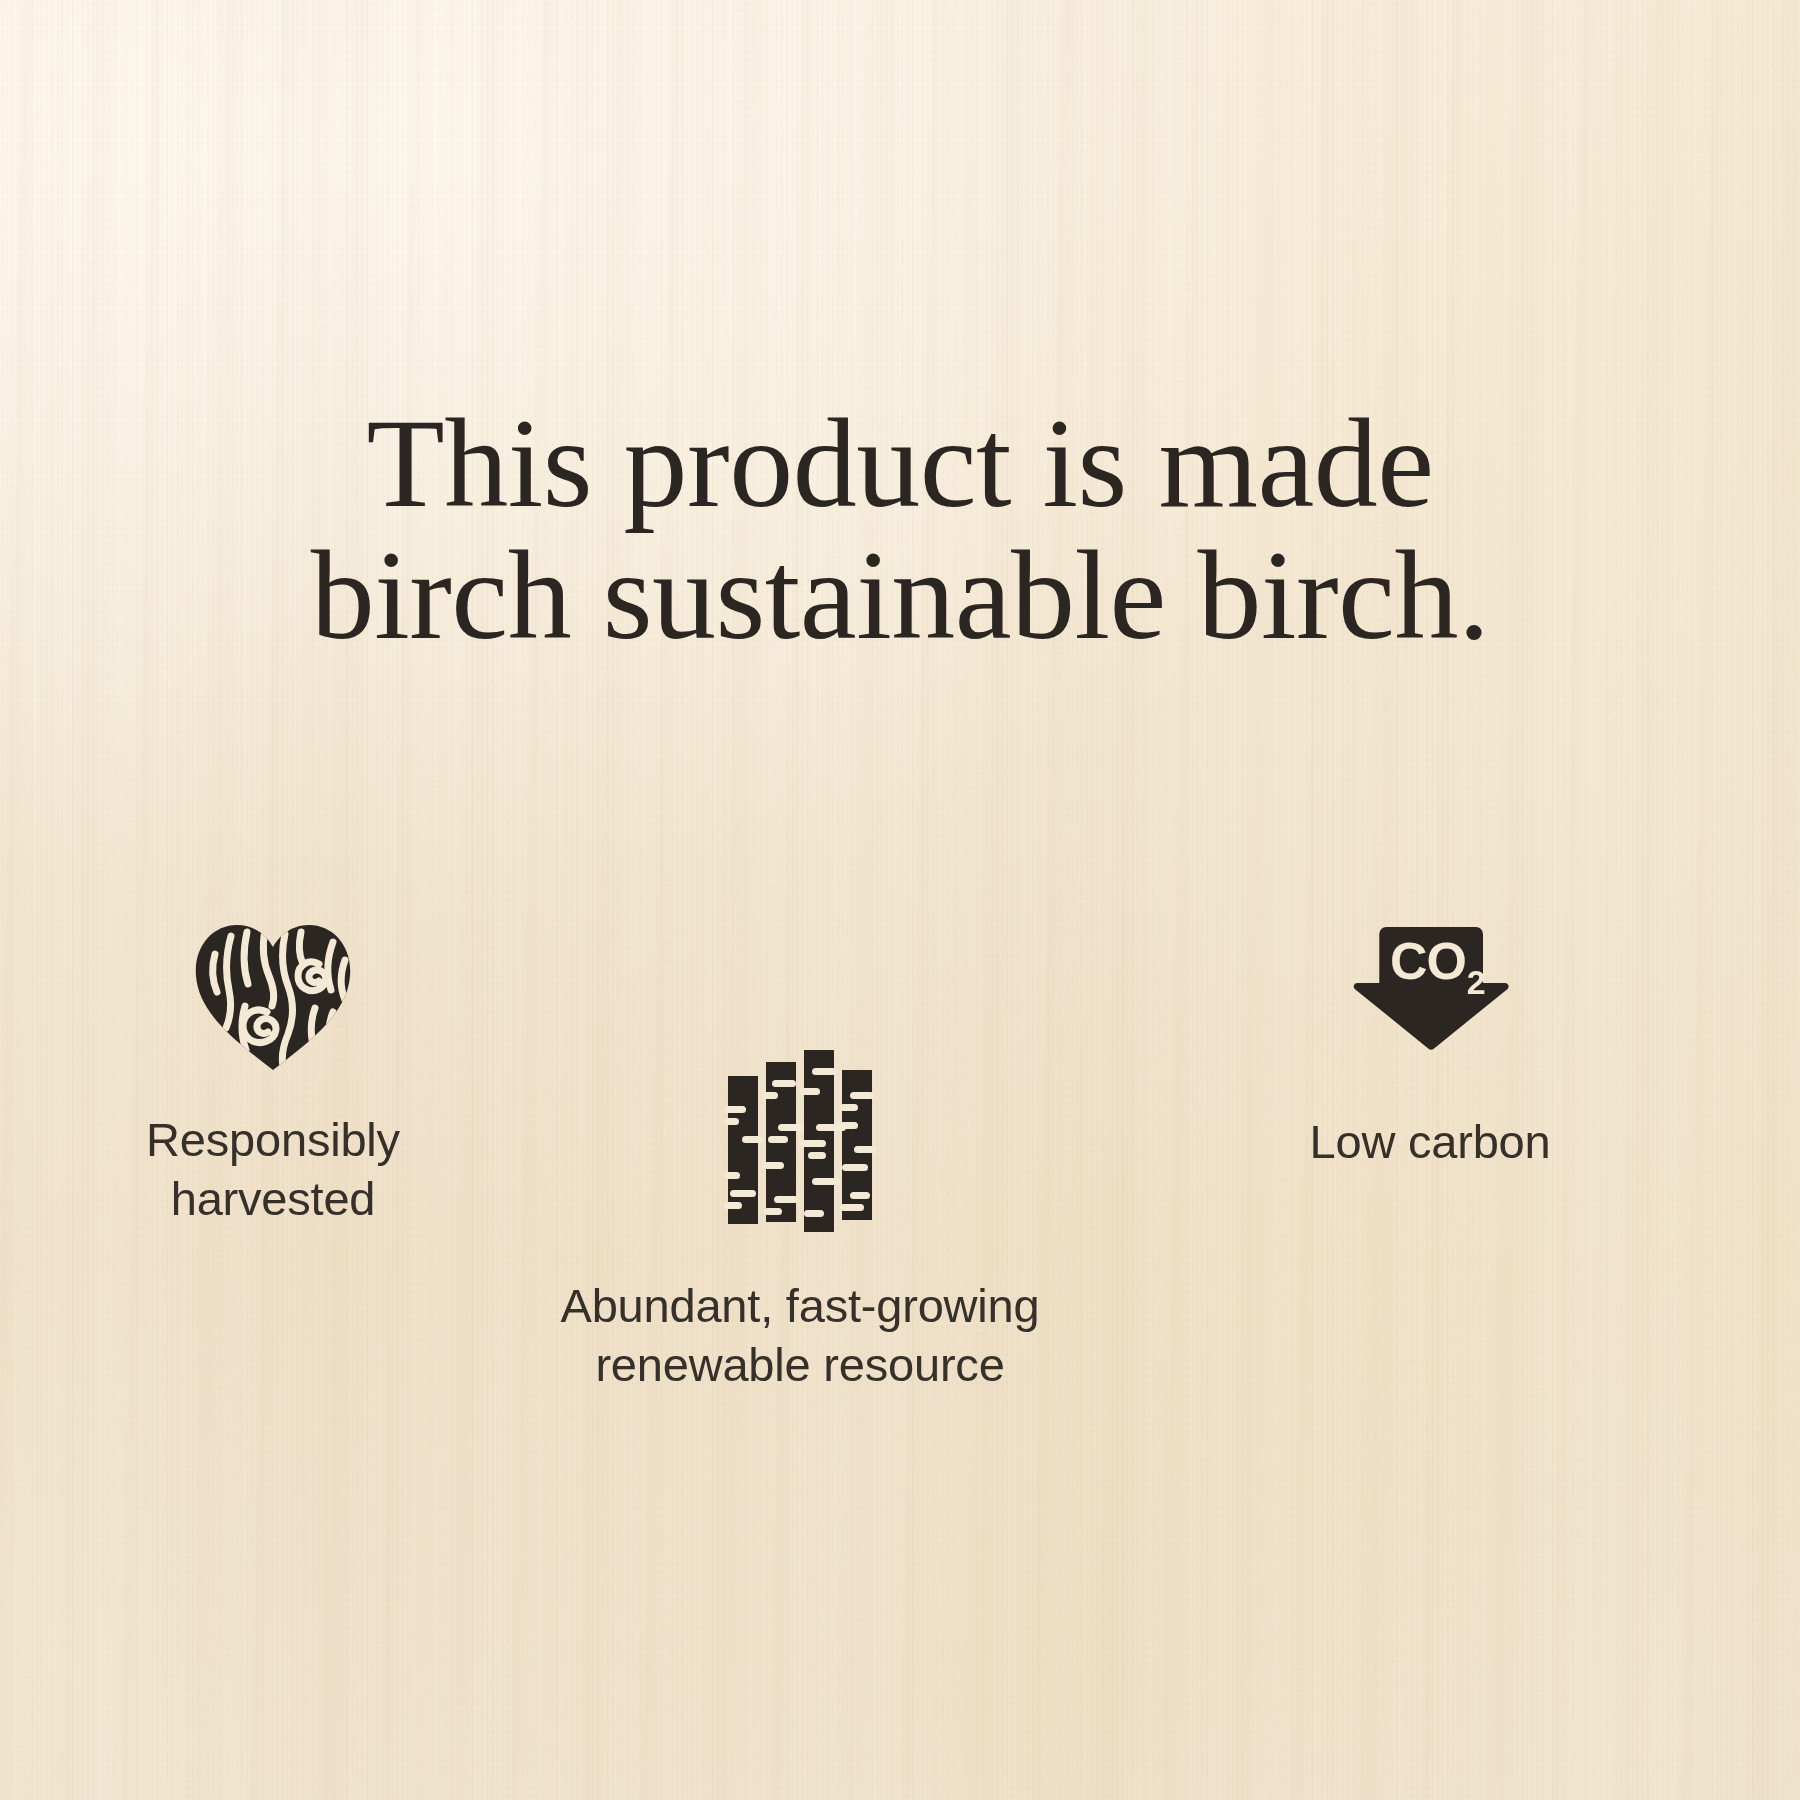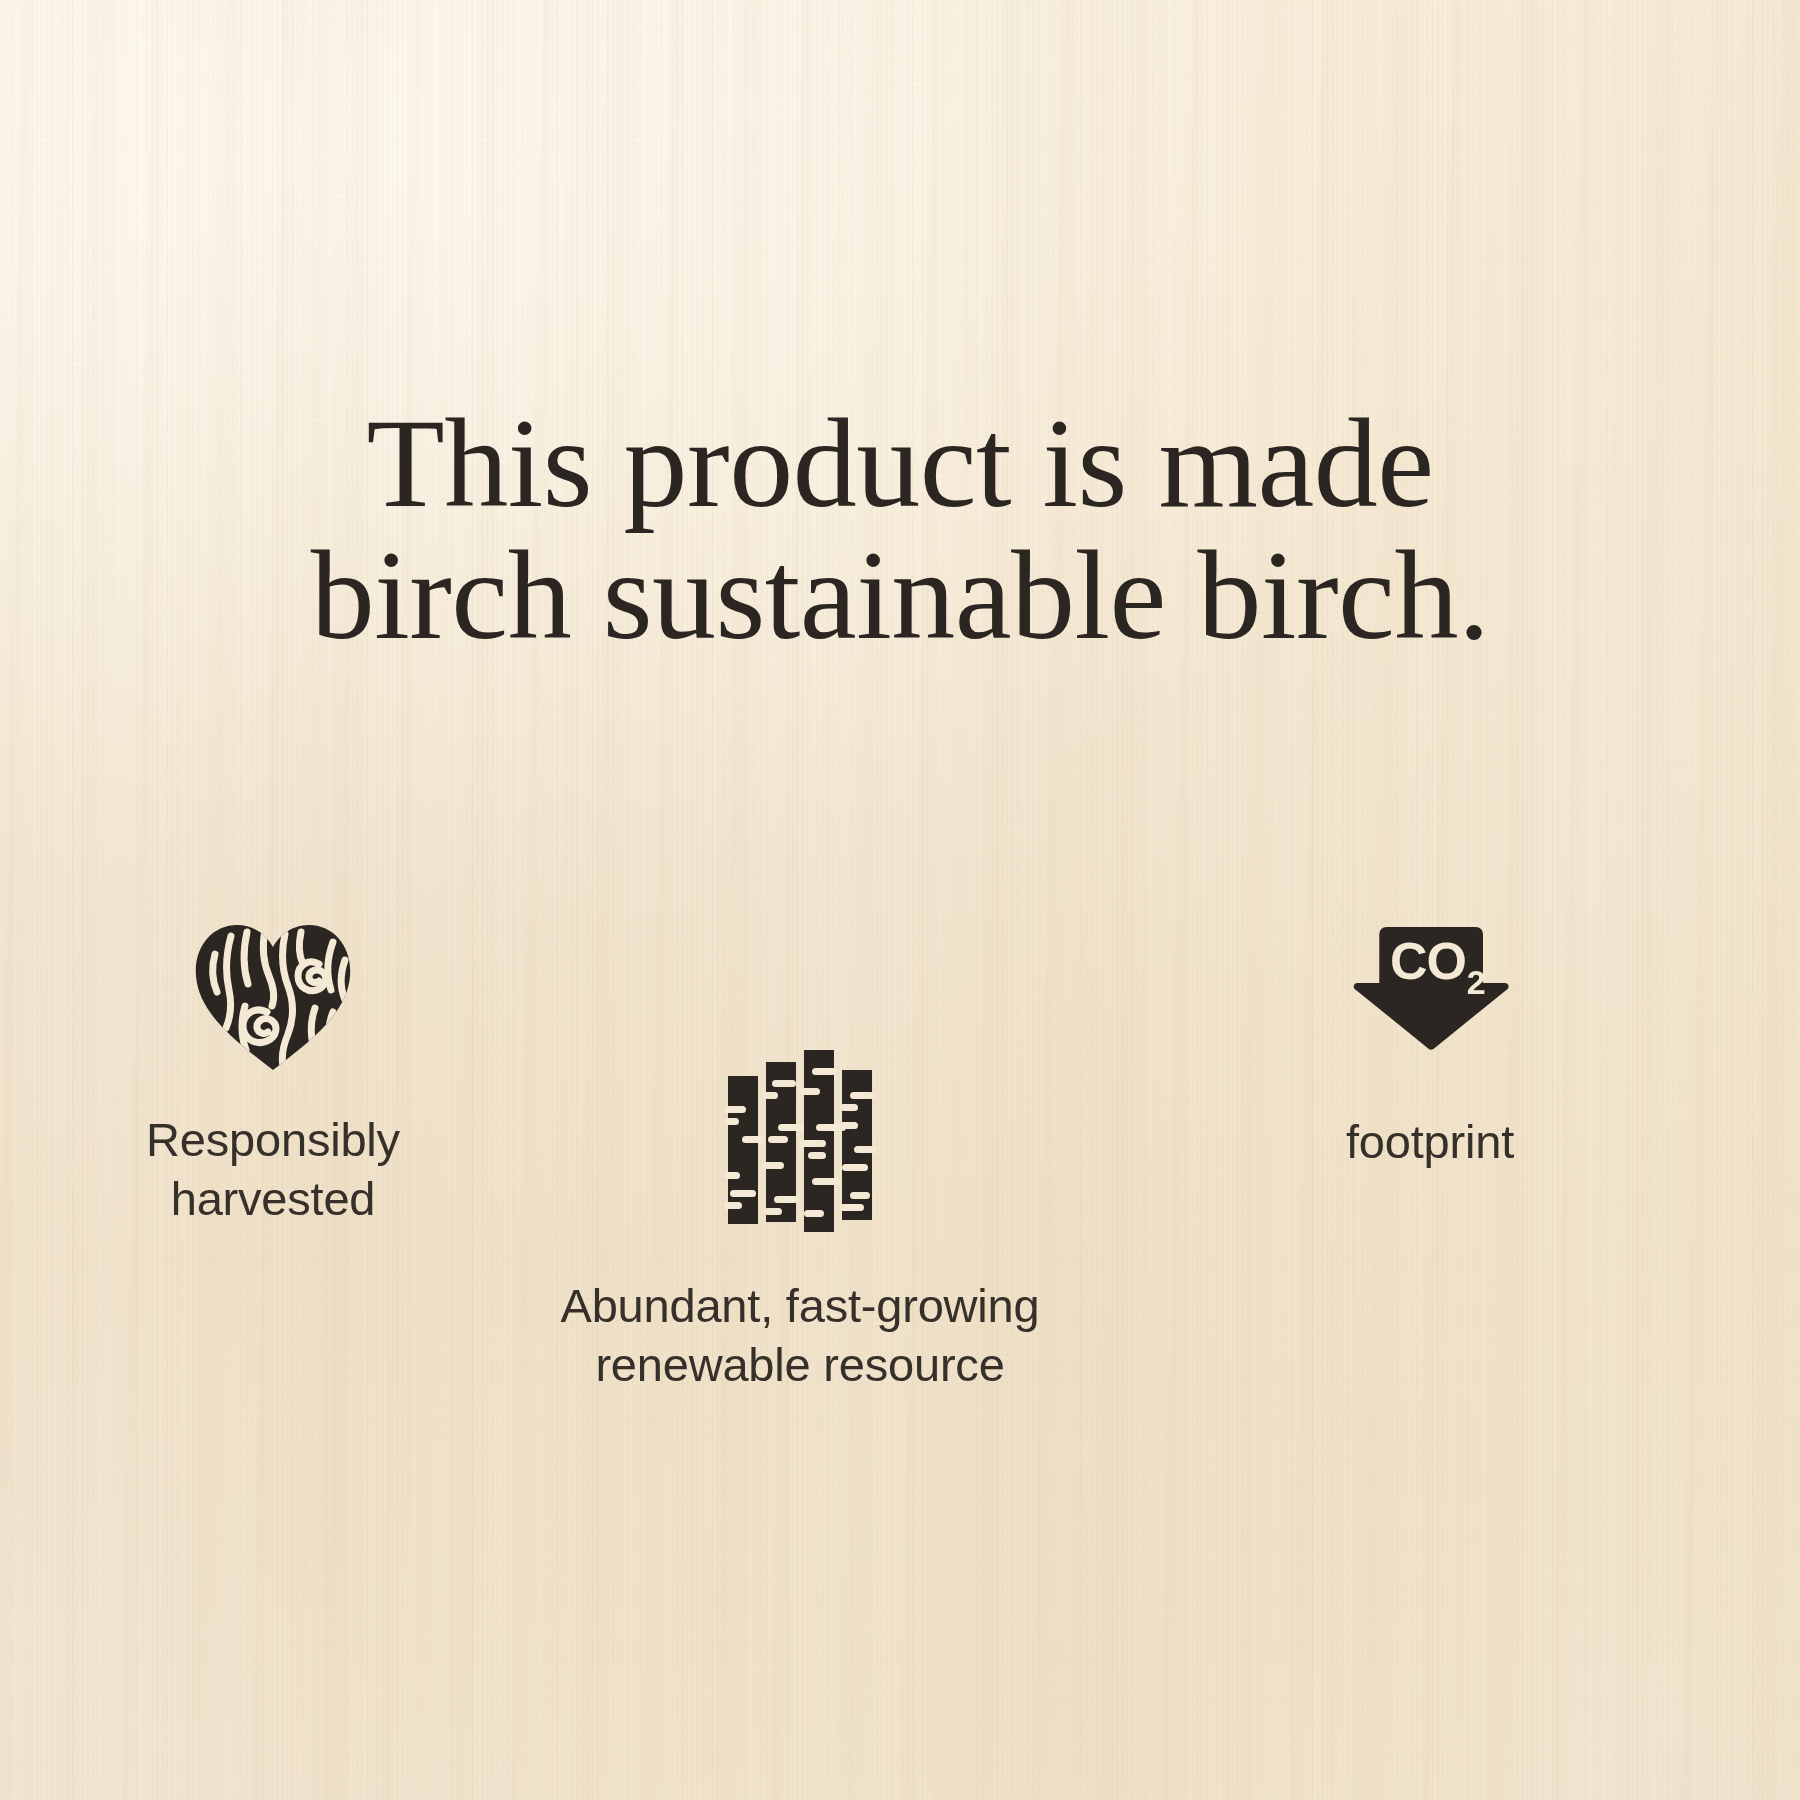--- a/index.html
+++ b/index.html
@@ -293,17 +293,17 @@
                    h92 a7 7 0 0 1 7 7
                    v49 h22 a3.5 3.5 0 0 1 2.6 5.9
                    l-73.5 59.5 a4.5 4.5 0 0 1 -5.9 0
                    l-73.5 -59.5 a3.5 3.5 0 0 1 2.6 -5.9
                    h22 v-49 a7 7 0 0 1 7 -7 z"></path>
 
           <text x="82" y="59" text-anchor="middle" font-family="'Liberation Sans', sans-serif" font-weight="bold" font-size="52" letter-spacing="-1" fill="#f4e9d5">CO</text>
           <text x="130" y="74" text-anchor="middle" font-family="'Liberation Sans', sans-serif" font-weight="bold" font-size="34" fill="#f4e9d5">2</text>
         </svg>
       </div>
-      <span class="cap-line">footprint</span>
+      <span class="cap-line">Low carbon</span>
     </div>
 
   </div>
 </div>
 
 </body></html>

